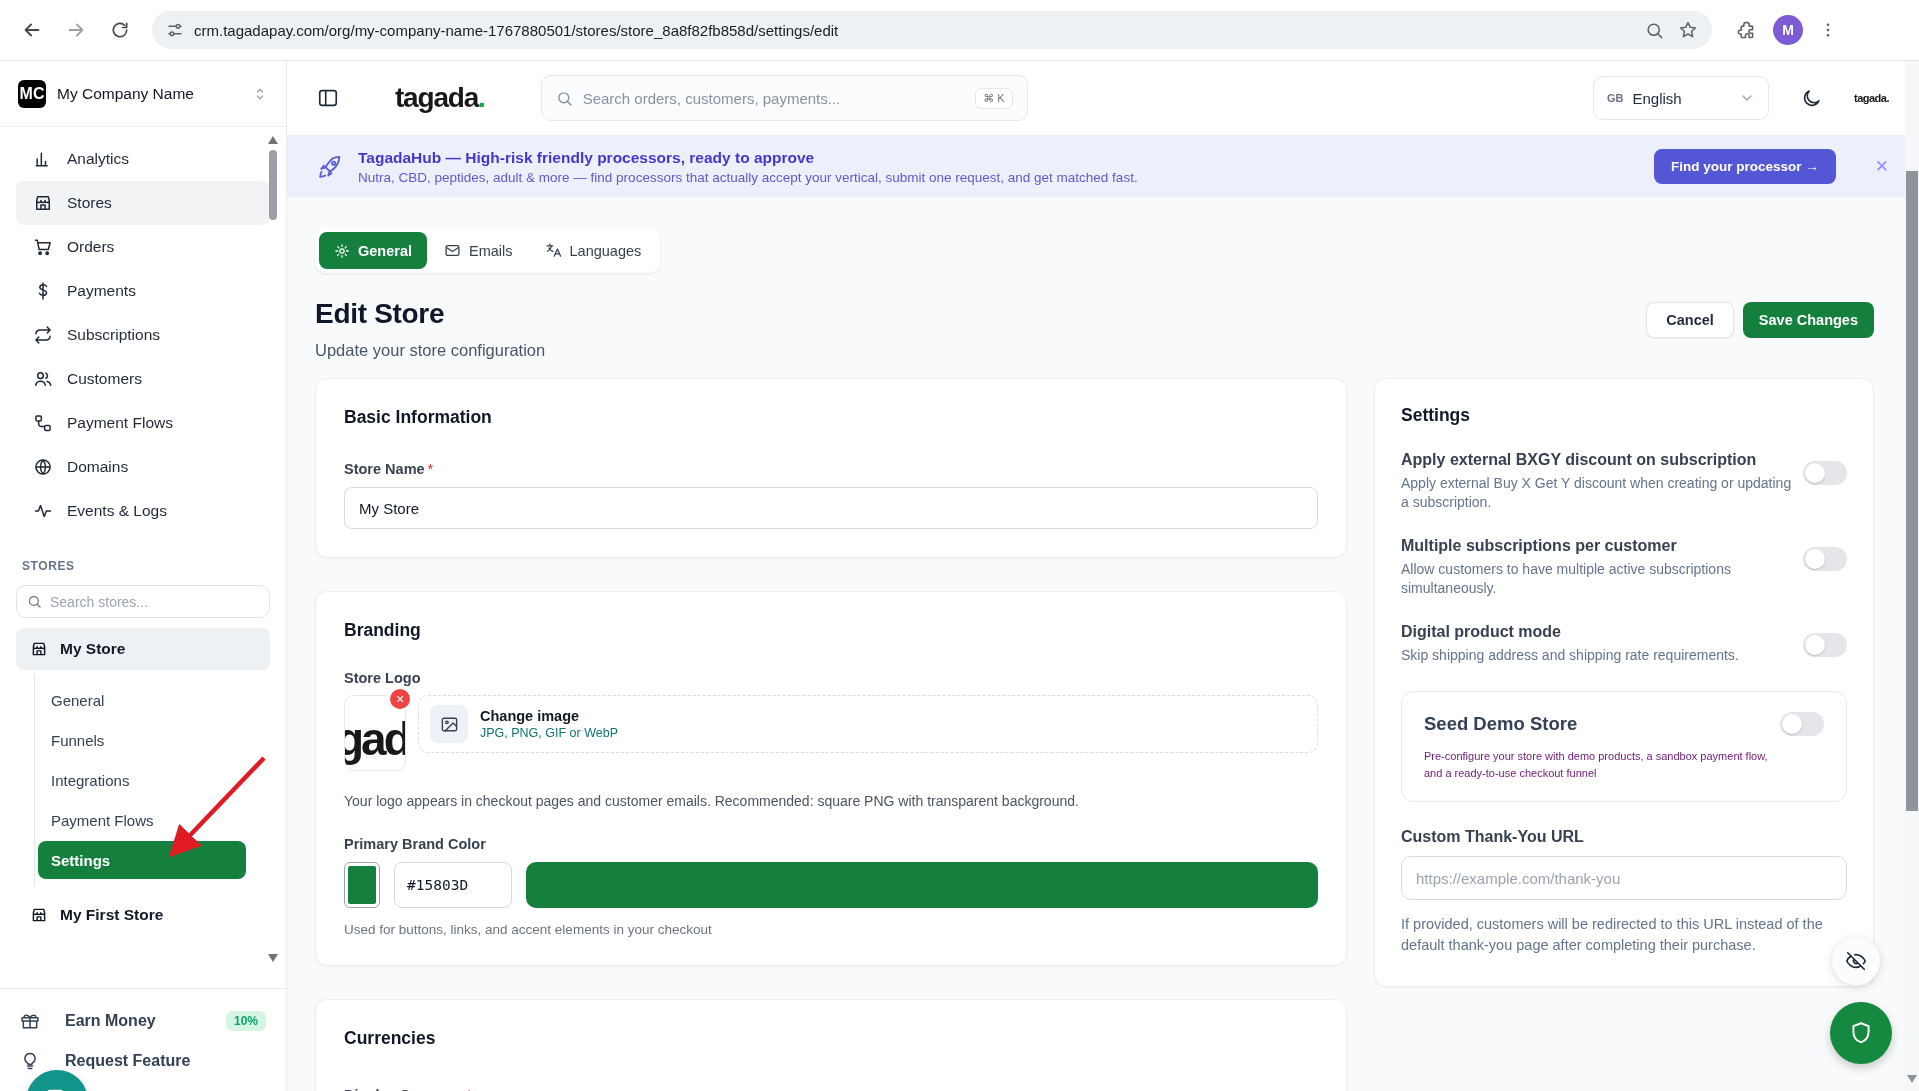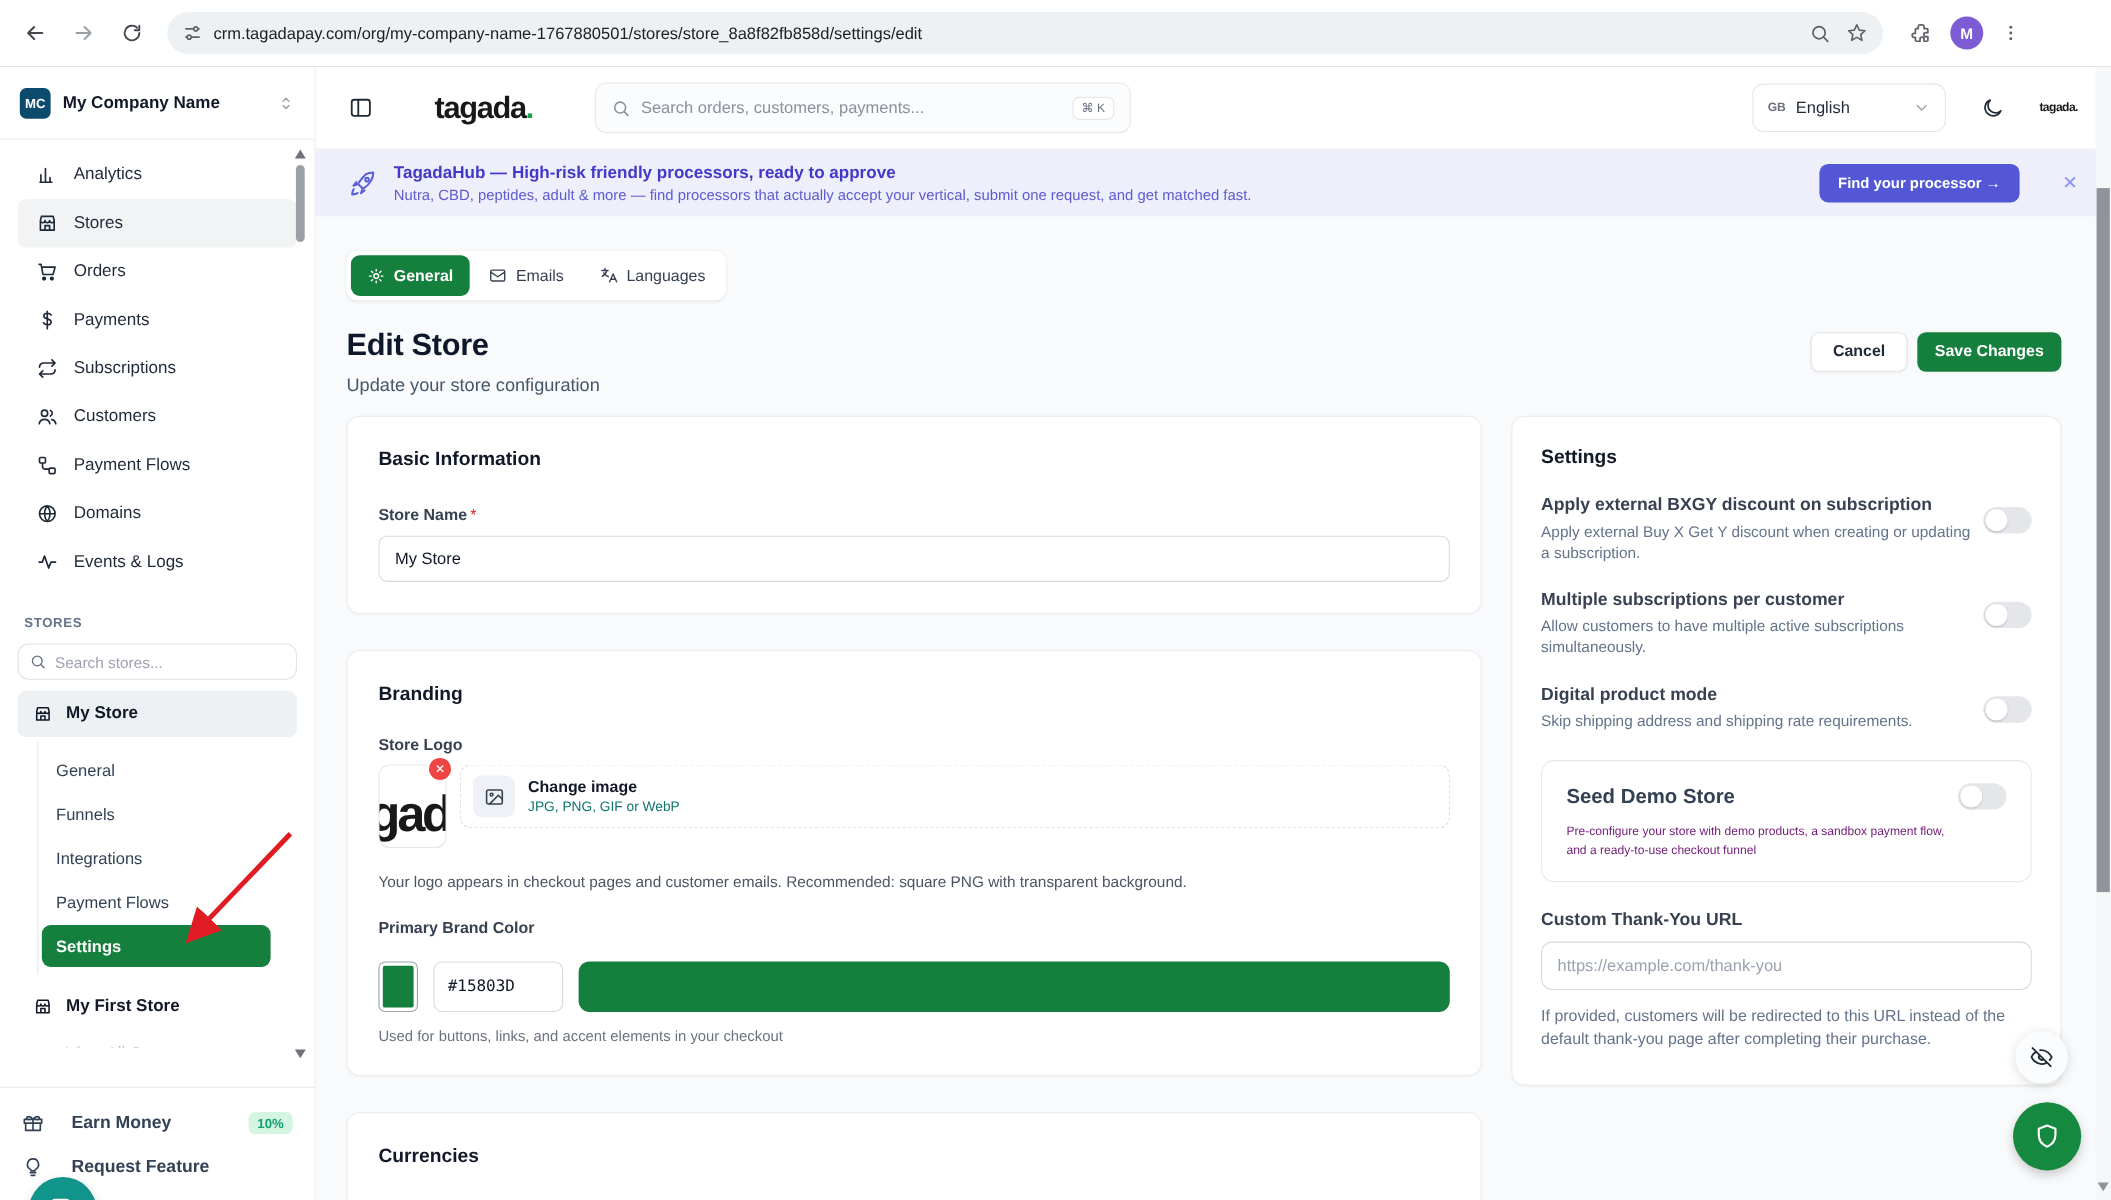--- a/index.html
+++ b/index.html
@@ -17,22 +17,22 @@
   .url-right { display:flex; gap:14px; color:#5f6368; }
   .chrome-right { display:flex; align-items:center; gap:16px; margin-left:10px; color:#5f6368; }
   .avatar { width:30px; height:30px; border-radius:50%; background:#7c5bd5; color:#fff; font-size:14px; font-weight:bold; display:flex; align-items:center; justify-content:center; }
 
   
   .app { display:flex; height:1030px; }
 
   
   .sidebar { width:287px; flex:none; background:#fff; border-right:1px solid #e9eaec; display:flex; flex-direction:column; position:relative; }
   .org-row { height:65px; display:flex; align-items:center; gap:11px; padding:0 18px; }
-  .org-badge { width:28px; height:28px; border-radius:6px; background:#0c4a6e; color:#fff; font-size:12px; font-weight:bold; display:flex; align-items:center; justify-content:center; }
-  .org-name { font-size:15.5px; font-weight:bold; color:#111827; flex:1; }
+  .org-badge { width:28px; height:28px; border-radius:6px; background:#000000; color:#fff; font-size:16px; font-weight:bold; display:flex; align-items:center; justify-content:center; }
+  .org-name { font-size:15.5px; font-weight:normal; color:#111827; flex:1; }
   .org-caret { color:#9ca3af; }
   .side-div { border-bottom:1px solid #ecedef; }
   .side-scroll { flex:1; overflow:hidden; padding-top:10px; }
   .nav { padding:0 16px; }
   .nav-item { height:44px; display:flex; align-items:center; gap:14px; padding:0 17px; border-radius:8px; font-size:15.5px; color:#1f2937; cursor:pointer; }
   .nav-item .icon { color:#1f2937; }
   .nav-item.active { background:#f1f3f4; }
   .sec-label { margin:26px 0 0 22px; font-size:12px; font-weight:bold; letter-spacing:.6px; color:#64748b; }
   .store-search { margin:12px 16px 0; height:33px; border:1px solid #dfe3e7; border-radius:10px; display:flex; align-items:center; gap:8px; padding:0 10px; background:#fff; }
   .store-search input { border:none; outline:none; font-size:14px; color:#374151; width:100%; background:transparent; font-family:inherit; }
@@ -106,21 +106,21 @@
   
   .logo-row { display:flex; gap:12px; margin-top:9px; align-items:flex-start; }
   .logo-thumb { width:62px; height:76px; border:1px solid #e5e7eb; border-radius:10px; background:#fff; position:relative; overflow:visible; flex:none; }
   .logo-thumb .clipbox { position:absolute; inset:0; overflow:hidden; border-radius:10px; }
   .logo-thumb .mark { position:absolute; left:-9px; top:16px; font-size:46px; font-weight:800; letter-spacing:-3px; color:#18181b; }
   .remove-badge { position:absolute; top:-9px; right:-7px; width:24px; height:24px; border-radius:50%; background:#ef4444; border:2px solid #fff; color:#fff; font-size:11px; display:flex; align-items:center; justify-content:center; cursor:pointer; z-index:2; }
   .upload-zone { flex:1; height:58px; border:1.5px dashed #d8dce2; border-radius:10px; display:flex; align-items:center; gap:12px; padding:0 11px; background:#fff; cursor:pointer; }
   .upload-ico { width:38px; height:38px; background:#eef1f5; border-radius:8px; display:flex; align-items:center; justify-content:center; color:#374151; }
   .upload-title { font-size:14.5px; font-weight:bold; color:#111827; }
   .upload-sub { font-size:12.5px; color:#0f766e; margin-top:2px; }
-  .color-row { display:flex; align-items:center; gap:14px; margin-top:22px; }
+  .color-row { display:flex; align-items:center; gap:14px; margin-top:10px; }
   .swatch { width:36px; height:46px; border:1px solid #9aa3ad; border-radius:6px; background:#15803d; padding:3px; background-clip:content-box; flex:none; cursor:pointer; }
   .hex-input { width:118px; height:46px; border:1px solid #d6dae0; border-radius:8px; font-family:"DejaVu Sans Mono", monospace; font-size:14.5px; color:#111827; padding:0 12px; outline:none; }
   .brand-bar { flex:1; height:46px; background:#15803d; border-radius:10px; }
 
   
   .cur-row { display:flex; align-items:center; margin-top:38px; }
   .select-all { margin-left:auto; font-size:13.5px; font-weight:bold; color:#111827; cursor:pointer; }
 
   
   .toggle { width:44px; height:24px; border-radius:12px; background:#e4e6ea; position:relative; flex:none; cursor:pointer; }

